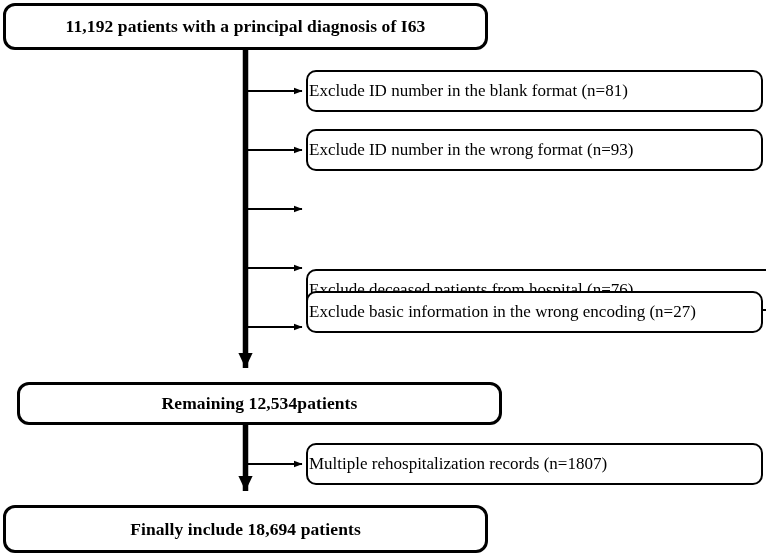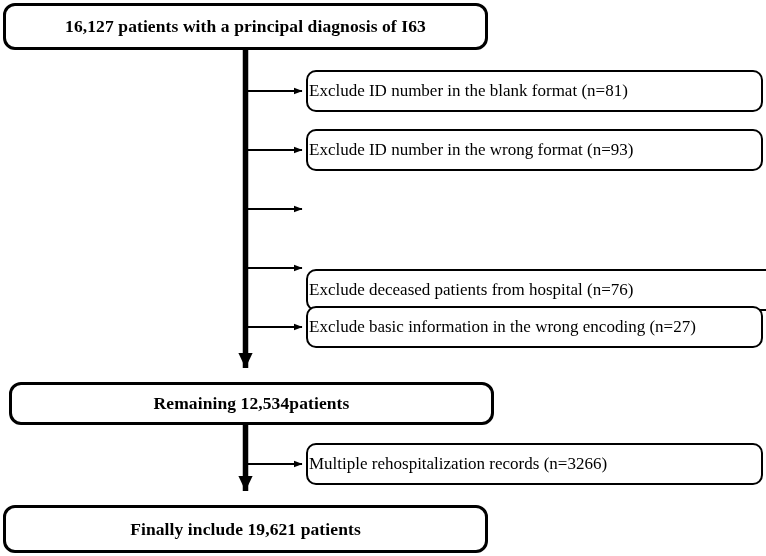--- a/index.html
+++ b/index.html
@@ -78,45 +78,45 @@
 
     <line x1="247" y1="91" x2="302" y2="91" stroke="#000000" stroke-width="2.2" marker-end="url(#thin-arrow)"></line>
     <line x1="247" y1="150" x2="302" y2="150" stroke="#000000" stroke-width="2.2" marker-end="url(#thin-arrow)"></line>
     <line x1="247" y1="209" x2="302" y2="209" stroke="#000000" stroke-width="2.2" marker-end="url(#thin-arrow)"></line>
     <line x1="247" y1="268" x2="302" y2="268" stroke="#000000" stroke-width="2.2" marker-end="url(#thin-arrow)"></line>
     <line x1="247" y1="327" x2="302" y2="327" stroke="#000000" stroke-width="2.2" marker-end="url(#thin-arrow)"></line>
     <line x1="247" y1="464" x2="302" y2="464" stroke="#000000" stroke-width="2.2" marker-end="url(#thin-arrow)"></line>
   </svg>
 
   <div class="node main" style="left:3px; top:3px; width:485px; height:47px;">
-    <span class="node-label">16,127 patients with a principal diagnosis of I63</span>
+    <span class="node-label">11,192 patients with a principal diagnosis of I63</span>
   </div>
 
-  <div class="node main" style="left:9px; top:382px; width:485px; height:43px;">
+  <div class="node main" style="left:17px; top:382px; width:485px; height:43px;">
     <span class="node-label">Remaining 12,534patients</span>
   </div>
 
   <div class="node main" style="left:3px; top:505px; width:485px; height:48px;">
-    <span class="node-label">Finally include 19,621 patients</span>
+    <span class="node-label">Finally include 18,694 patients</span>
   </div>
 
   <div class="node side" style="left:306px; top:70px; width:457px; height:42px;">
     <span class="node-label">Exclude ID number in the blank format (n=81)</span>
   </div>
 
   <div class="node side" style="left:306px; top:129px; width:457px; height:42px;">
     <span class="node-label">Exclude ID number in the wrong format (n=93)</span>
   </div>
 
 
   <div class="node side" style="left:306px; top:229px; width:506px; height:42px;margin-top:40px;">
     <span class="node-label">Exclude deceased patients from hospital (n=76)</span>
   </div>
 
-  <div class="node side" style="left:306px; top:306px; width:457px; height:42px;">
+  <div class="node side" style="left:306px; top:291px; width:457px; height:42px;">
     <span class="node-label">Exclude basic information in the wrong encoding (n=27)</span>
   </div>
 
   <div class="node side" style="left:306px; top:443px; width:457px; height:42px;">
-    <span class="node-label">Multiple rehospitalization records (n=3266)</span>
+    <span class="node-label">Multiple rehospitalization records (n=1807)</span>
   </div>
 
 </div>
 
 </body></html>

